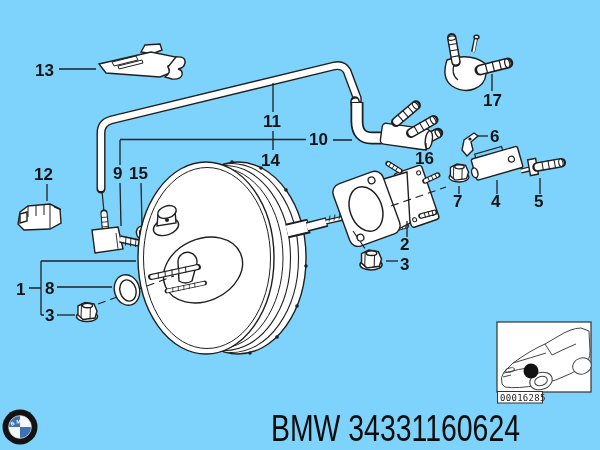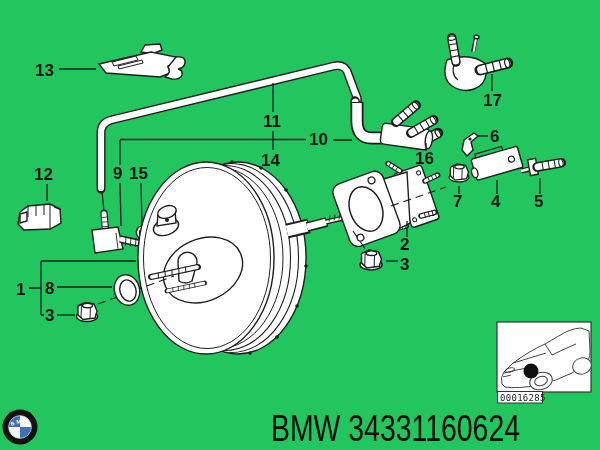--- a/index.html
+++ b/index.html
@@ -1,16 +1,16 @@
 <!DOCTYPE html>
 <html><head>
 <meta charset="utf-8">
 <style>
   html,body{margin:0;padding:0;background:#fff;}
-  .stage{position:relative;width:600px;height:450px;background:#22c55e;overflow:hidden;}
+  .stage{position:relative;width:600px;height:450px;background:#7dd3fc;overflow:hidden;}
   svg text{font-family:"Liberation Sans",sans-serif;}
   .lbl{font-weight:bold;font-size:17px;fill:#141414;}
   .w{fill:#fff;stroke:#1f1f1f;stroke-width:1.4px;}
   .ln{stroke:#1f1f1f;fill:none;}
   .lead{stroke:#1f1f1f;stroke-width:1.3px;fill:none;}
   .dash{stroke:#1f1f1f;stroke-width:1.1px;fill:none;stroke-dasharray:8 5;}
   .car{stroke:#444;fill:none;stroke-width:1px;}
 </style>
 </head>
 <body>

